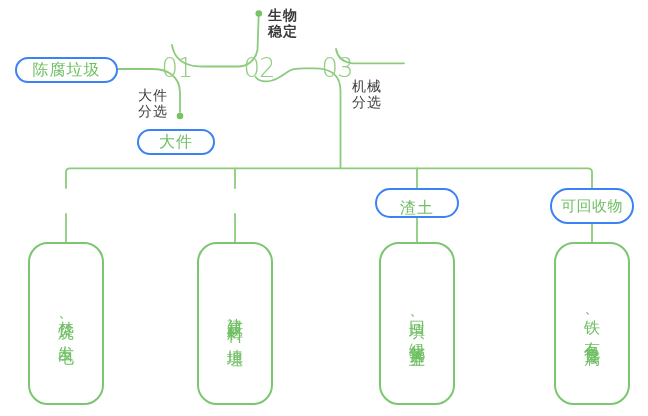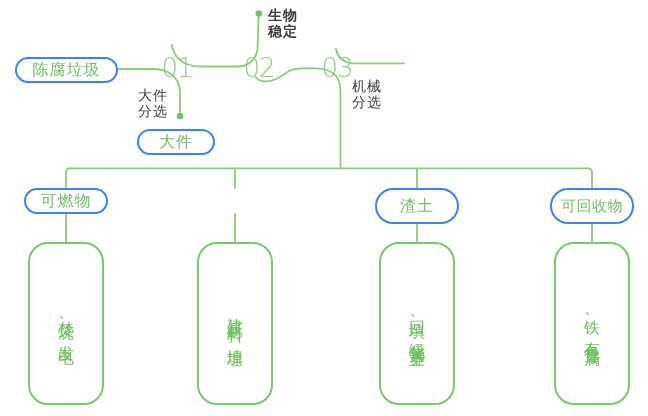--- a/index.html
+++ b/index.html
@@ -124,24 +124,21 @@
 分选</div>
   <div class="branch-label" style="left:268px; top:7px;font-weight:bold;">生物
 稳定</div>
   <div class="branch-label" style="left:352px; top:78px;">机械
 分选</div>
 
   <div class="pill" style="left:137px; top:129px; width:78px; height:26px;">
     <span>大件</span>
   </div>
 
-  <div class="pill" style="left:24px; top:188px; width:84px; height:26px;">
-    <span>可燃物</span>
-  </div>
-  <div class="pill" style="left:375px; top:188px; width:84px; height:36px;">
+  <div class="pill" style="left:375px; top:188px; width:84px; height:30px;align-items:flex-end;">
     <span>渣土</span>
   </div>
   <div class="pill small-text" style="left:550px; top:188px; width:84px; height:36px;">
     <span>可回收物</span>
   </div>
 
   <div class="outcome-box" style="left:28px;">
     <span class="outcome-text">焚烧、发电</span>
   </div>
   <div class="outcome-box" style="left:197px;">

